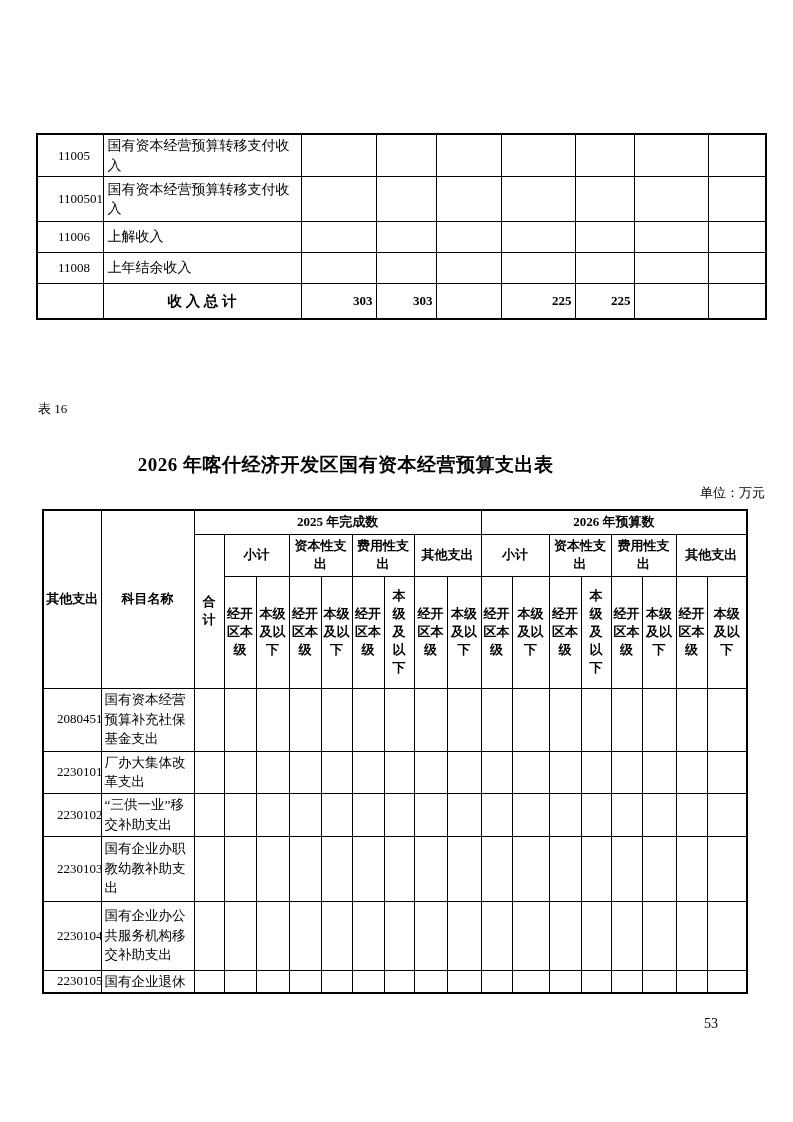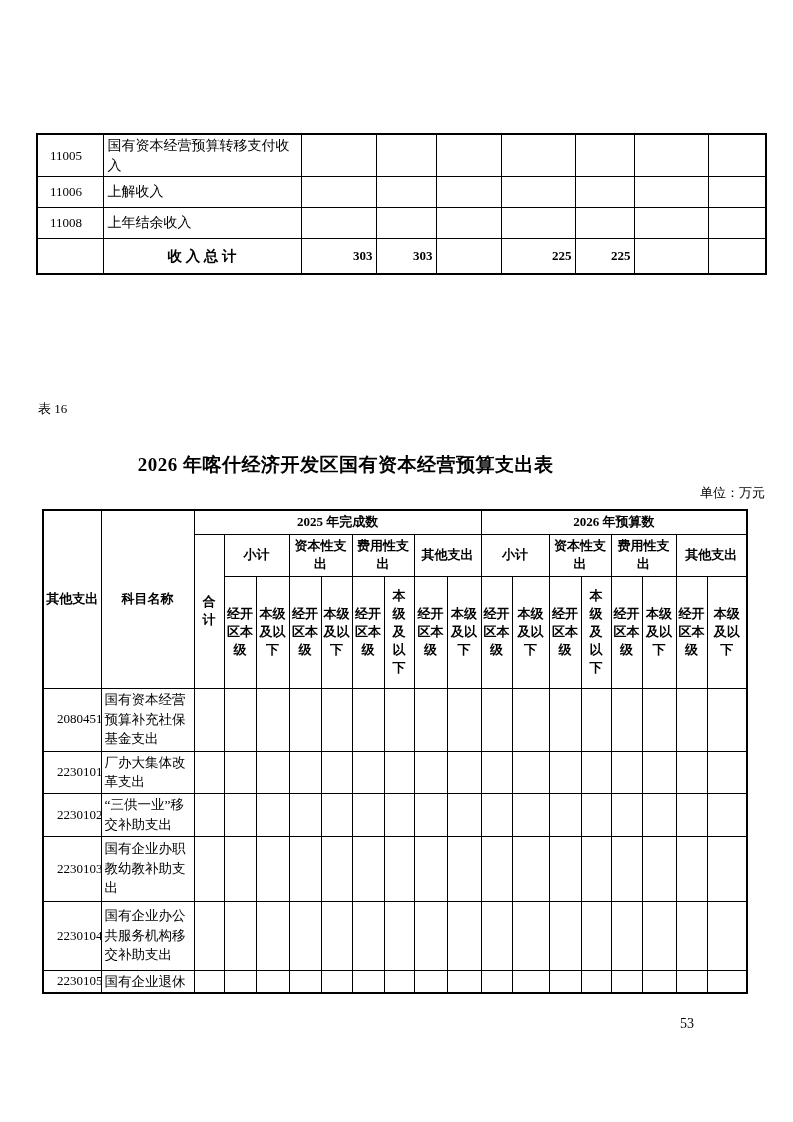--- a/index.html
+++ b/index.html
@@ -11,36 +11,36 @@
     font-family: "Liberation Serif", "DejaVu Serif", serif;
     color: #000;
   }
   table { border-collapse: collapse; table-layout: fixed; }
   .doc-table { position: absolute; border: 2px solid #000; }
   .doc-table td { border: 1px solid #000; padding: 1px 2px; vertical-align: middle; overflow: hidden; }
 
   
   #income-table { left: 36px; top: 133px; width: 729px; }
   #income-table td { font-size: 13px; line-height: 1.4; }
-  #income-table td.code { padding-left: 12px; text-align: left; }
+  #income-table td.code { padding-left: 20px; text-align: left; }
   #income-table td.name { font-size: 14px; padding: 1px 2px 1px 4px; text-align: left; word-break: break-all; }
   #income-table td.num  { font-weight: bold; text-align: right; padding-right: 3px; }
   #income-table td.total-label { font-weight: bold; text-align: center; font-size: 14.5px; }
   .hr41 { height: 41px; } .hr45 { height: 45px; } .hr31 { height: 31px; }
   .hr32 { height: 32px; } .hr47 { height: 47px; } .hr35 { height: 35px; }
 
   
   #table-note { position: absolute; left: 38px; top: 400px; font-size: 13px; }
   #page-title {
     position: absolute; left: 0; top: 452px; width: 691px;
     text-align: center; font-size: 19px; font-weight: bold;
     letter-spacing: 0.5px;
   }
   #unit-label { position: absolute; right: 28px; top: 484px; font-size: 13px; }
-  #page-number { position: absolute; left: 680px; top: 1016px; font-size: 14px; font-family: Liberation Serif, serif; }
+  #page-number { position: absolute; left: 704px; top: 1016px; font-size: 14px; font-family: Liberation Serif, serif; }
 
   
   #expense-table { left: 42px; top: 509px; width: 704px; }
   #expense-table td { font-size: 13px; line-height: 1.4; }
   #expense-table td.hcell {
     font-weight: bold; text-align: center; word-break: break-all;
     padding: 1px 2px; font-size: 13px;
   }
   #expense-table td.code { padding-left: 13px; text-align: left; font-size: 13px; }
   #expense-table td.name {
@@ -64,20 +64,31 @@
       <col style="width:60px">
         <col style="width:65px">
         <col style="width:74px">
       <col style="width:59px">
         <col style="width:74px">
         <col style="width:58px">
     </colgroup>
     <tbody>
         <tr class="hr41">
       <td class="code">11005</td>
+      <td class="name">国有资本经营预算转移支付收入</td>
+      <td></td>
+          <td></td>
+      <td></td>
+          <td></td>
+      <td></td>
+          <td></td>
+      <td></td>
+    </tr>
+    <tr class="hr45">
+      <td class="code">1100501</td>
       <td class="name">国有资本经营预算转移支付收入</td>
       <td></td>
           <td></td>
       <td></td>
           <td></td>
       <td></td>
           <td></td>
       <td></td>
     </tr>
     <tr class="hr31">

